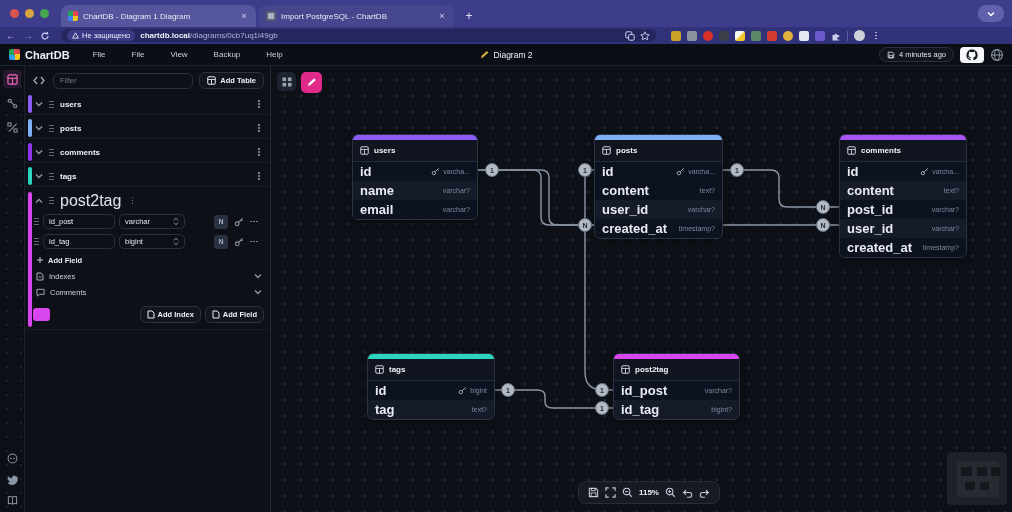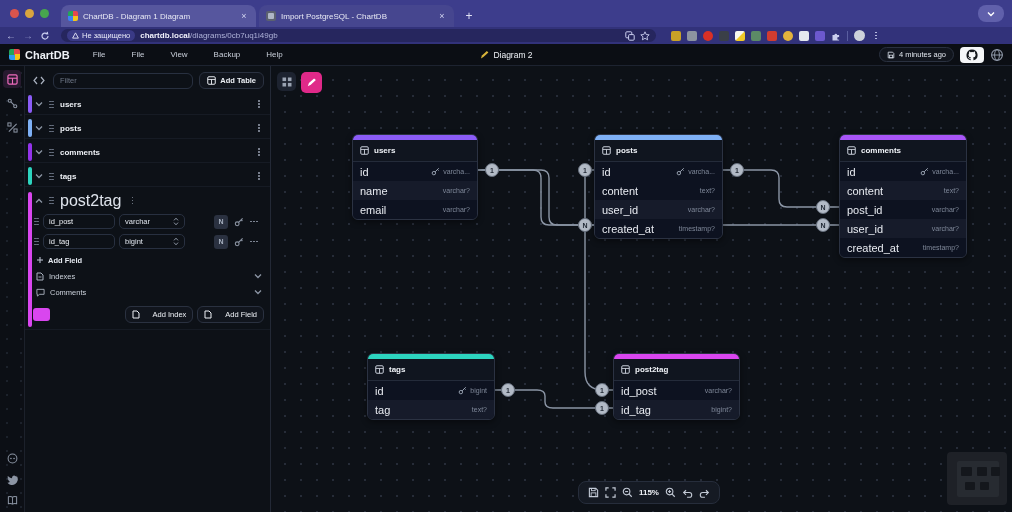--- a/index.html
+++ b/index.html
@@ -78,42 +78,42 @@
 .fin{width:72px;height:15px;border:1px solid #283040;border-radius:5px;background:transparent;color:#eef1f6;
   font-size:7.5px;padding:0 5px;outline:none}
 .fsel{width:66px;height:15px;border:1px solid #283040;border-radius:5px;display:flex;align-items:center;
   justify-content:space-between;padding:0 5px;font-size:7.5px;color:#dfe4ec}
 .nbtn{width:14px;height:14px;background:#2a3140;border-radius:3px;font-size:7px;font-weight:bold;color:#a7b0bf;
   display:flex;align-items:center;justify-content:center;margin-left:auto}
 .iconbtn{width:14px;height:14px;display:flex;align-items:center;justify-content:center}
 .addfield{display:flex;align-items:center;gap:4px;height:16px;padding-left:11px;font-size:7.5px;font-weight:bold;color:#e6eaf1}
 .expfoot{display:flex;align-items:center;gap:4px;height:22px;padding:0 6px 0 8px;margin-top:3px}
 .swatch{width:17px;height:13px;border-radius:3px}
-.footbtn{display:flex;align-items:center;gap:13px;height:17px;border:1px solid #2a3140;background:#11151d;border-radius:6px;
-  padding:0 6px;font-size:7.5px;font-weight:normal;color:#eef1f6;white-space:nowrap}
+.footbtn{display:flex;align-items:center;gap:3px;height:17px;border:1px solid #2a3140;background:#11151d;border-radius:6px;
+  padding:0 6px;font-size:7.5px;font-weight:bold;color:#eef1f6;white-space:nowrap}
 .spacer{flex:1}
 .dots6{width:5px;height:9px;background-image:radial-gradient(circle,#6b7484 0.8px,transparent 1px);background-size:2.5px 3px}
 .kebab{display:flex;flex-direction:column;gap:1.5px;align-items:center;width:10px}
 .kebab i{width:1.6px;height:1.6px;border-radius:50%;background:#8c95a4}
 
 
 .canvas{position:absolute;left:271px;top:66px;width:741px;height:446px;background:#0d1117;
   background-image:radial-gradient(#262c38 1px,transparent 1.3px);background-size:16px 16px;background-position:6px 6px}
 .edges{position:absolute;left:0;top:0;pointer-events:none}
 .edges path{fill:none;stroke:#8b95a5;stroke-width:1.4}
 .cbadge{position:absolute;width:14px;height:14px;border-radius:50%;background:#b2bac6;border:1.5px solid #67707e;
   color:#1f2733;font-size:7px;font-weight:bold;display:flex;align-items:center;justify-content:center}
 .node{position:absolute;background:#0e1320;border:1px solid #2b3242;border-radius:6px;overflow:hidden;
   box-shadow:0 2px 6px rgba(0,0,0,.45)}
 .naccent{height:5px}
 .nhead{display:flex;align-items:center;gap:5px;height:22px;padding:0 7px;background:#10151f;border-bottom:1px solid #242b3a}
 .nname{font-size:8px;font-weight:bold;color:#f0f3f8}
 .nrow{display:flex;align-items:center;height:19px;padding:0 7px;background:#0d1220}
 .nrow.alt{background:#161b2a}
-.fname{flex:1;font-size:11px;font-weight:normal;color:#e8ebf1}
+.fname{flex:1;font-size:13px;font-weight:bold;color:#e8ebf1}
 .ftype{display:flex;align-items:center;gap:3px;font-size:7px;color:#7e8798}
 .canvtools{position:absolute;left:6px;top:6px;display:flex;gap:5px}
 .ctbtn{width:19px;height:19px;border-radius:5px;background:#1d2330;display:flex;align-items:center;justify-content:center}
 .ctbtn.pink{background:#e02989;width:21px;height:21px}
 .toolbar{position:absolute;left:307px;top:415px;width:142px;height:23px;background:#151a23;border:1px solid #262d3b;
   border-radius:8px;display:flex;align-items:center;justify-content:space-between;padding:0 9px}
 .zoomlvl{font-size:8px;font-weight:bold;color:#eef1f6}
 .minimap{position:absolute;left:676px;top:386px;width:60px;height:53px;background:#1e2127;border-radius:4px}
 .mm-in{position:absolute;left:10px;top:9px;width:42px;height:36px;background:#272b31;border-radius:2px}
 .mm-node{position:absolute;background:#14171c;border-radius:1px}

